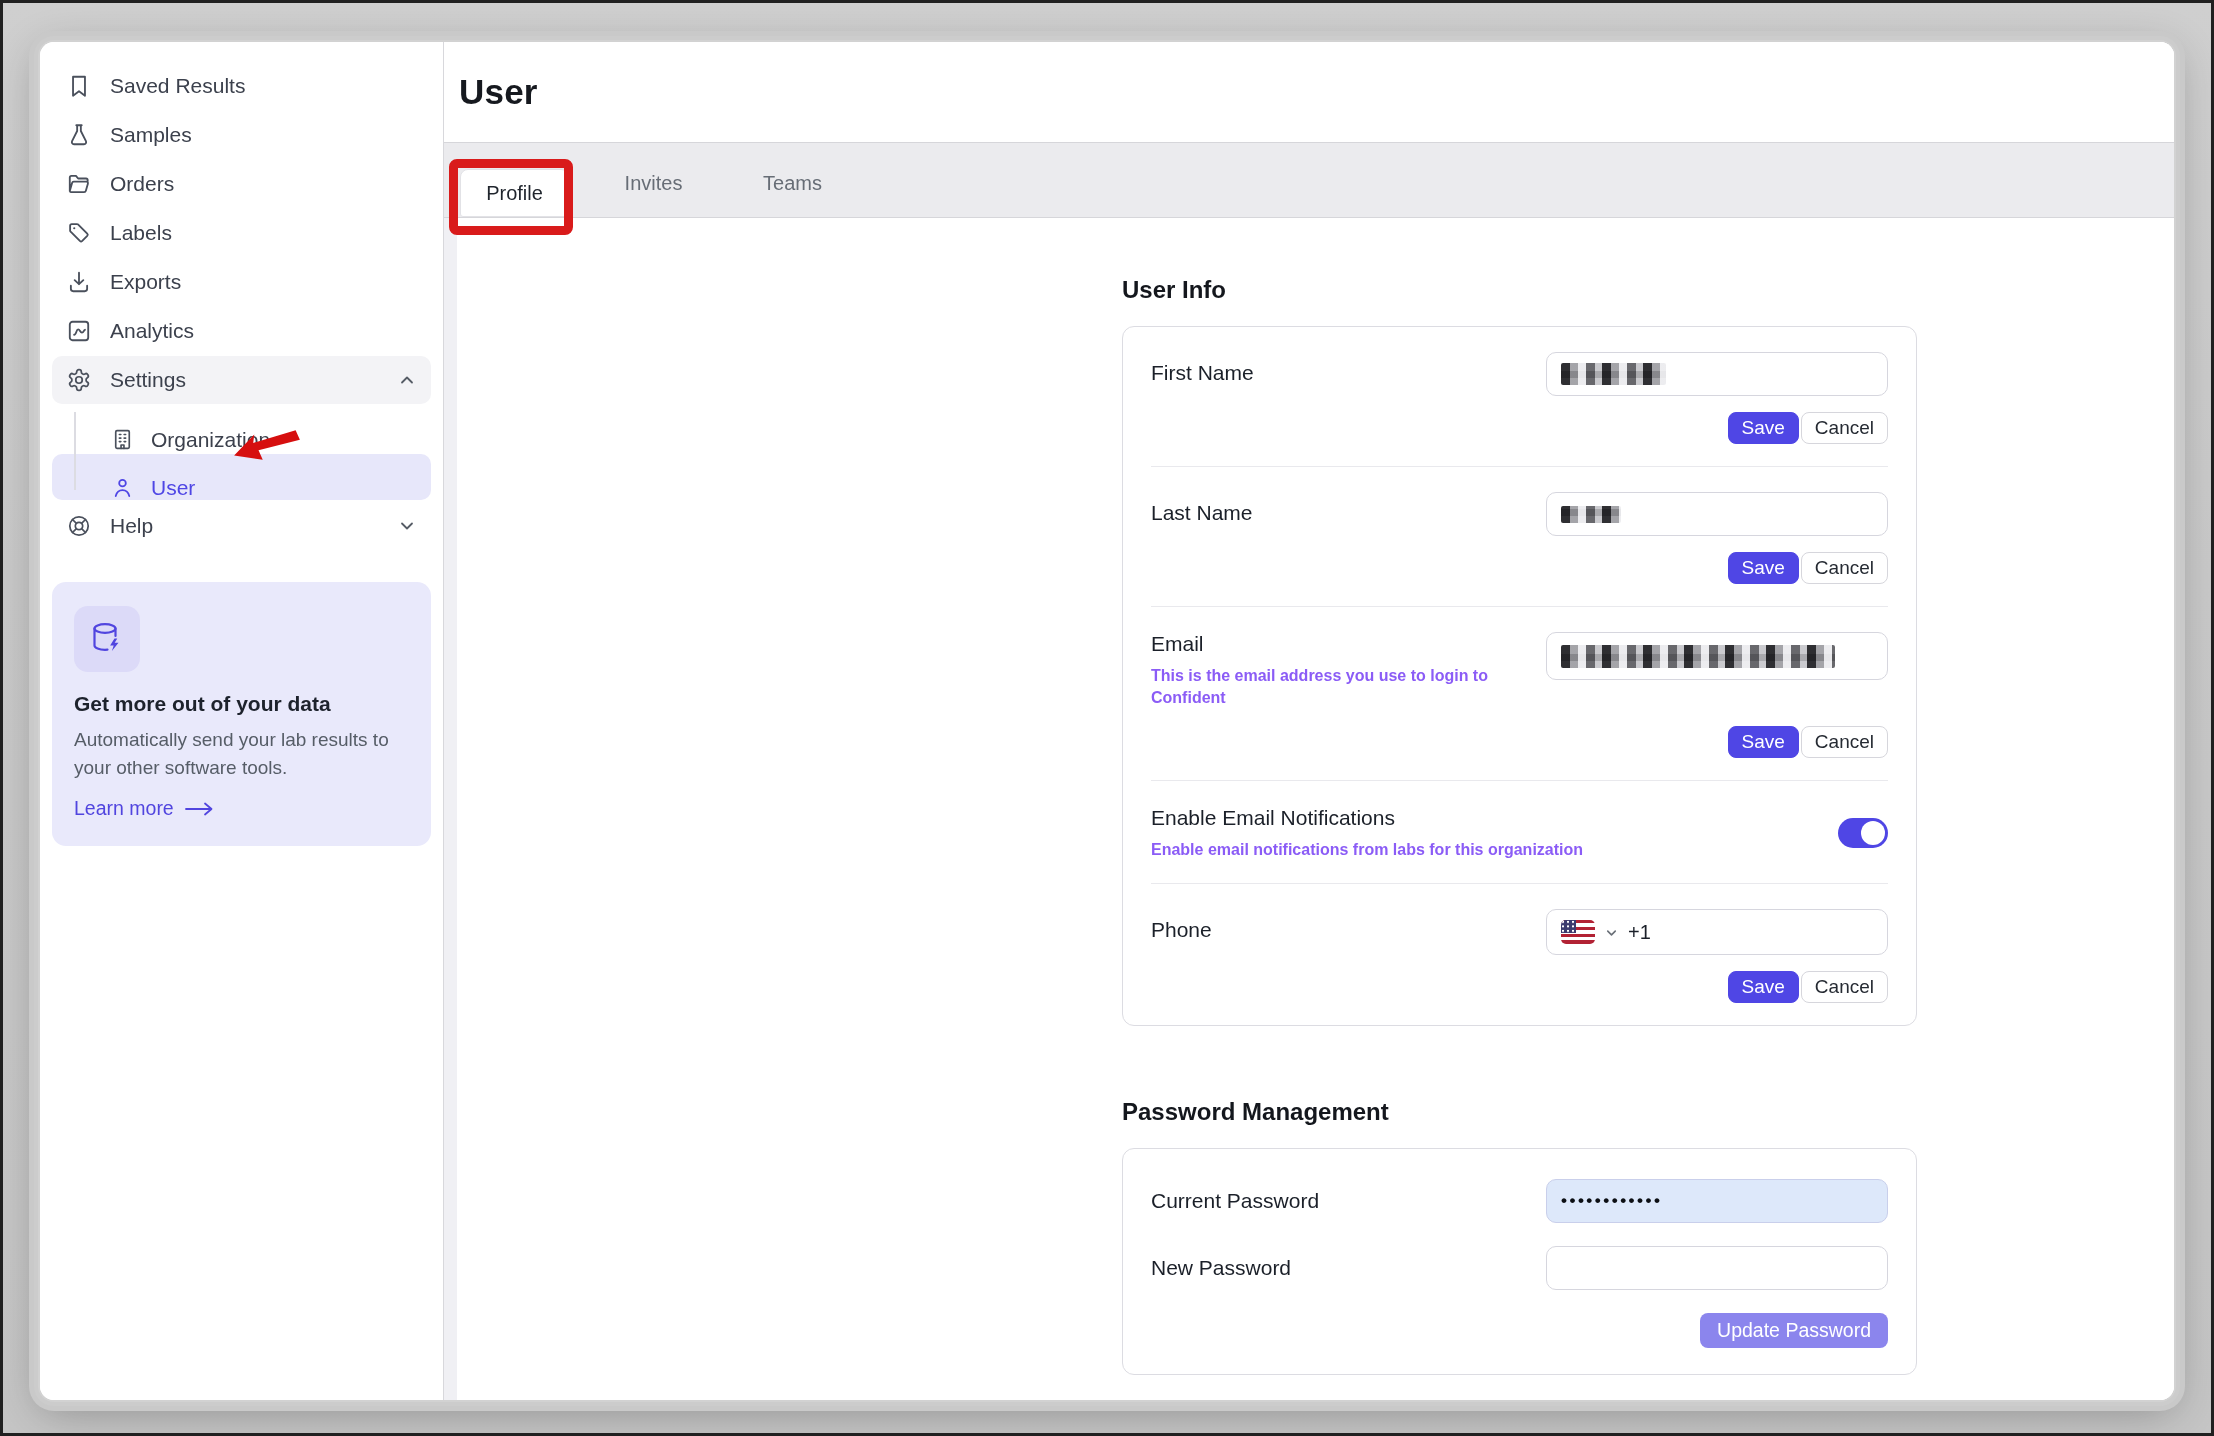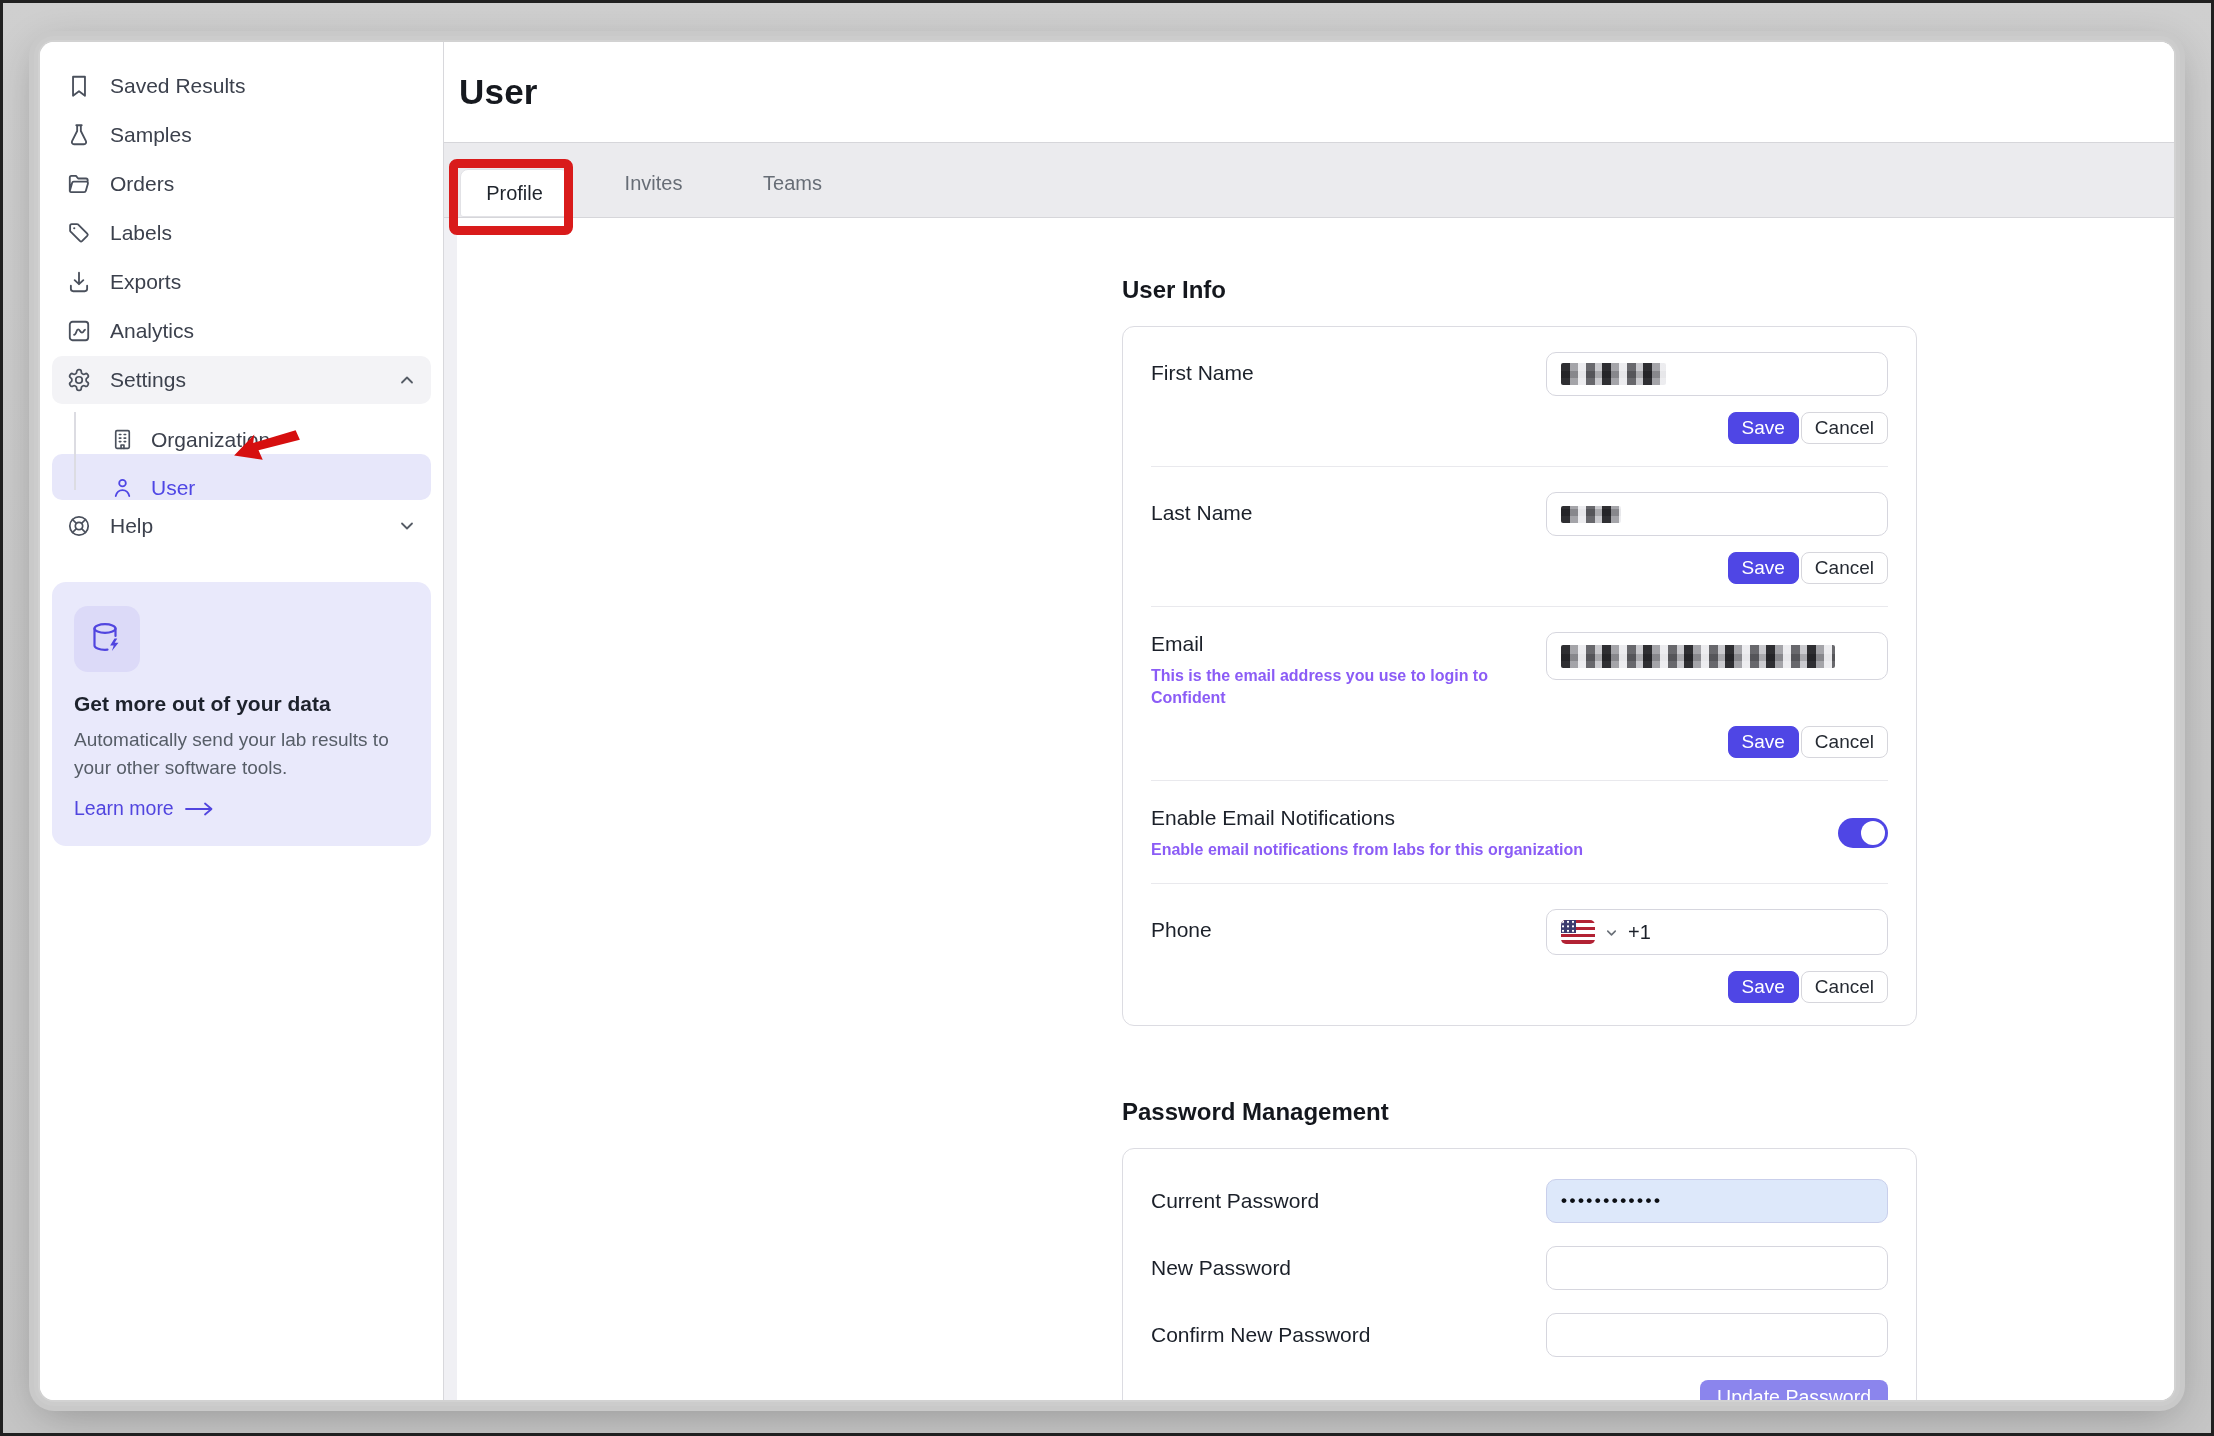--- a/index.html
+++ b/index.html
@@ -373,24 +373,20 @@
           <div class="pw-row">
             <div class="field-label" style="padding-top:0">Current Password</div>
             <div class="pw-input filled">
               <span>••••••••••••</span>
             </div>
           </div>
           <div class="pw-row">
             <div class="field-label" style="padding-top:0">New Password</div>
             <div class="pw-input"></div>
           </div>
-          <div class="pw-row">
-            <div class="field-label" style="padding-top:0">Confirm New Password</div>
-            <div class="pw-input"></div>
-          </div>
           <div class="pw-actions">
             <button class="btn-update">Update Password</button>
           </div>
         </div>
 
       </div>
     </div>
   </div>
 </div>
 

